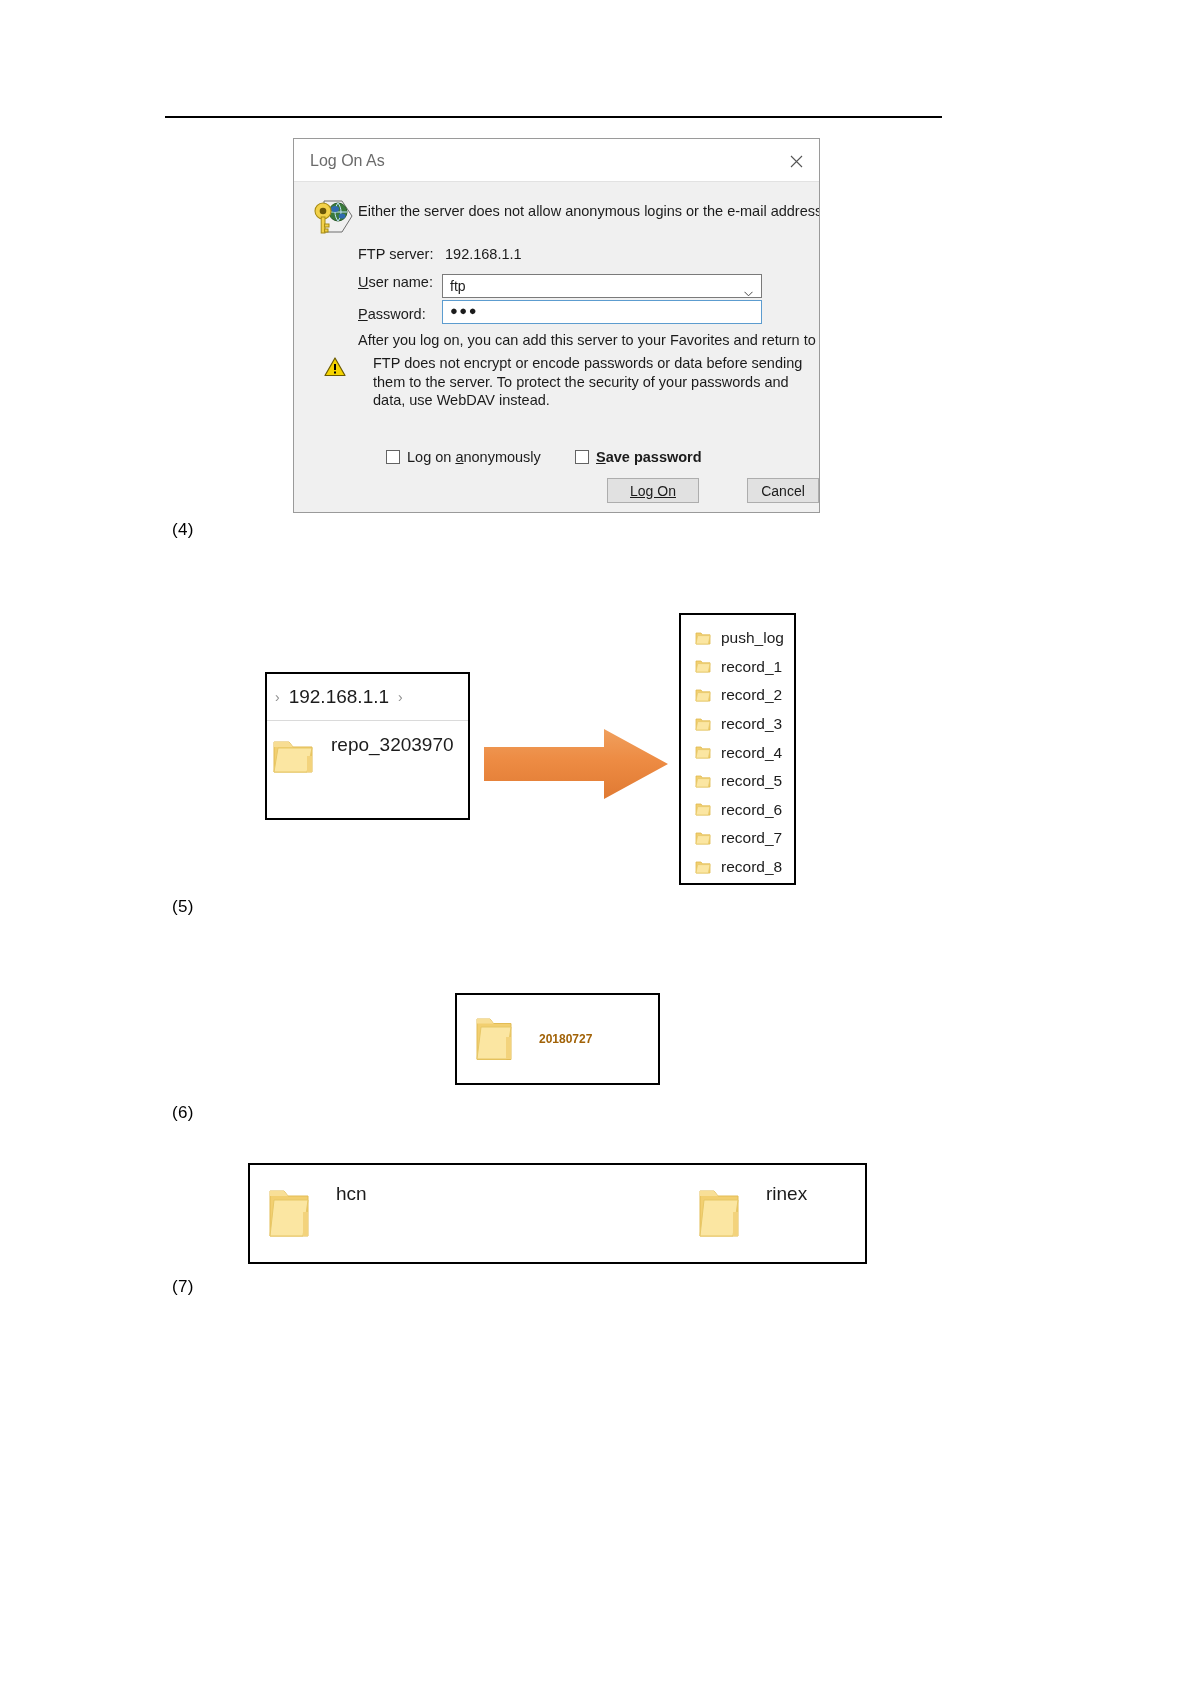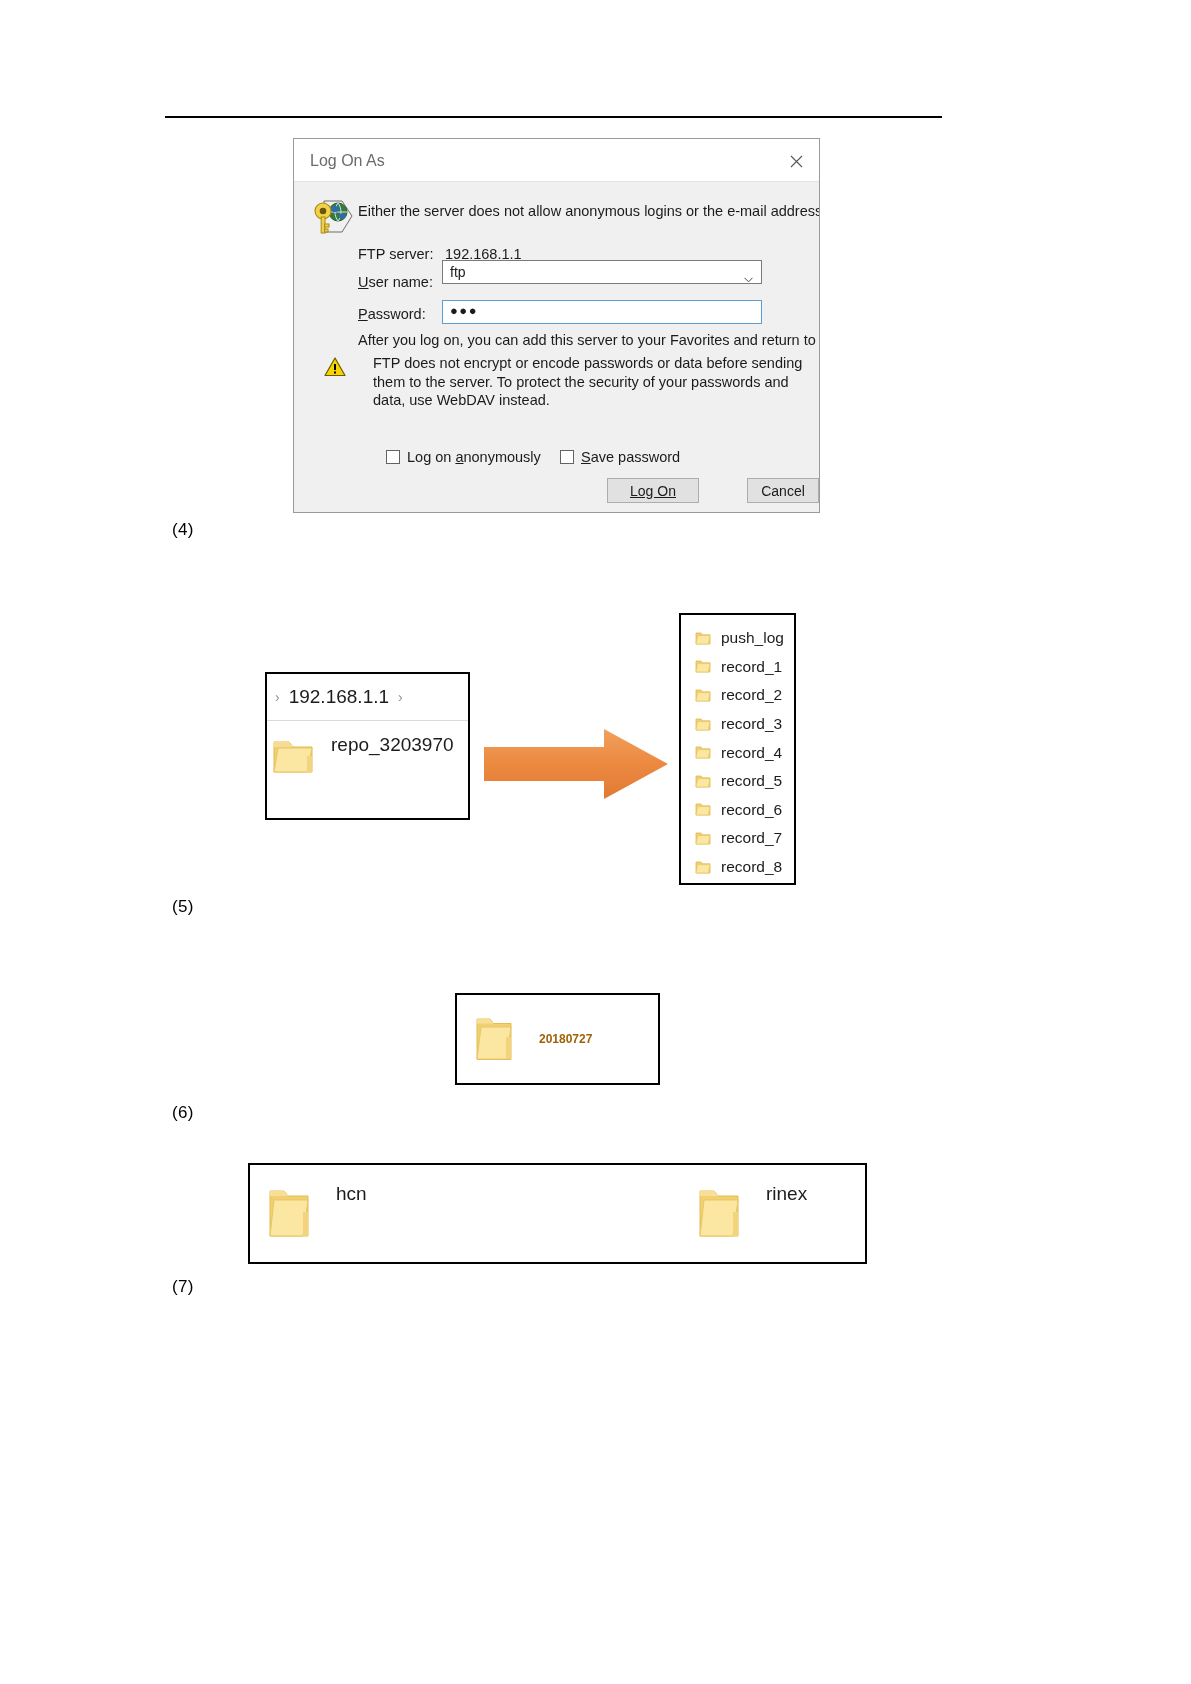--- a/index.html
+++ b/index.html
@@ -100,21 +100,21 @@
   }
   .row-label u { text-decoration: underline; }
 
   .lbl-ftp    { left: 64px;  top: 64px; }
   .val-ftp    { left: 151px; top: 64px; }
   .lbl-user   { left: 64px;  top: 92px; }
   .lbl-pass   { left: 64px;  top: 124px; }
 
   .combo {
     position: absolute;
-    left: 148px; top: 78px;
+    left: 148px; top: 92px;
     width: 320px; height: 24px;
     background: #fff;
     border: 1px solid #7a7a7a;
   }
   .combo-text {
     position: absolute;
     left: 7px; top: 3px;
     font-size: 14px; color: #1b1b1b;
   }
   .combo-arrow {
@@ -152,21 +152,21 @@
     line-height: 1.28;
     color: #1b1b1b;
   }
 
   .chk-wrap {
     position: absolute;
     display: flex; align-items: center; gap: 7px;
     font-size: 14.5px; color: #1b1b1b; margin-left: 28px;
   }
   .chk-anon { left: 64px; top: 267px; }
-  .chk-save { left: 238px; top: 267px; }
+  .chk-save { left: 253px; top: 267px; font-weight: bold; }
   .chk-box {
     width: 14px; height: 14px;
     background: #fff;
     border: 1px solid #636363;
     flex: 0 0 auto;
   }
 
   .dlg-btn {
     position: absolute;
     height: 25px;

